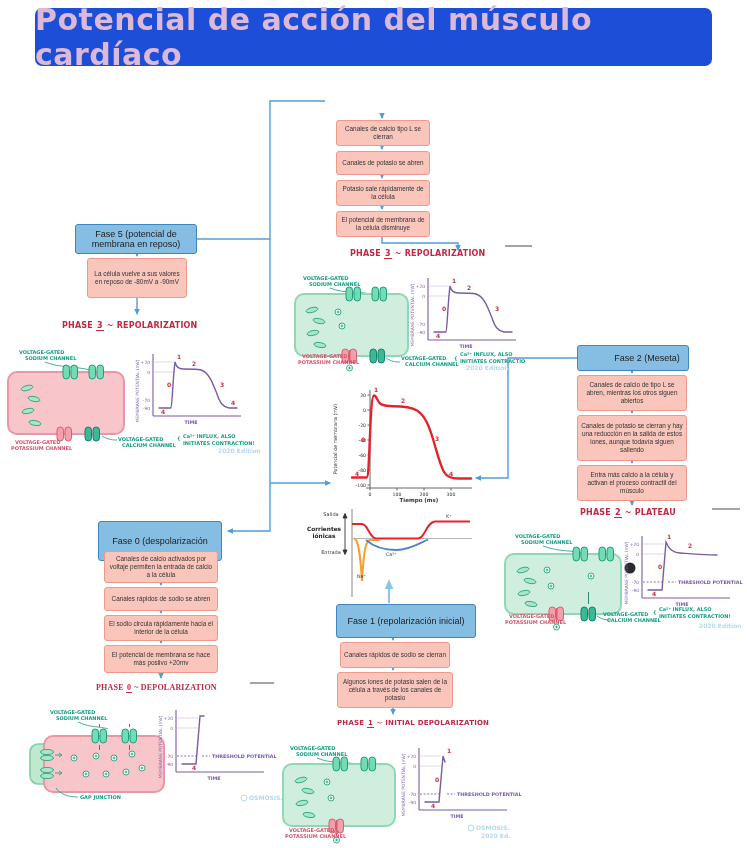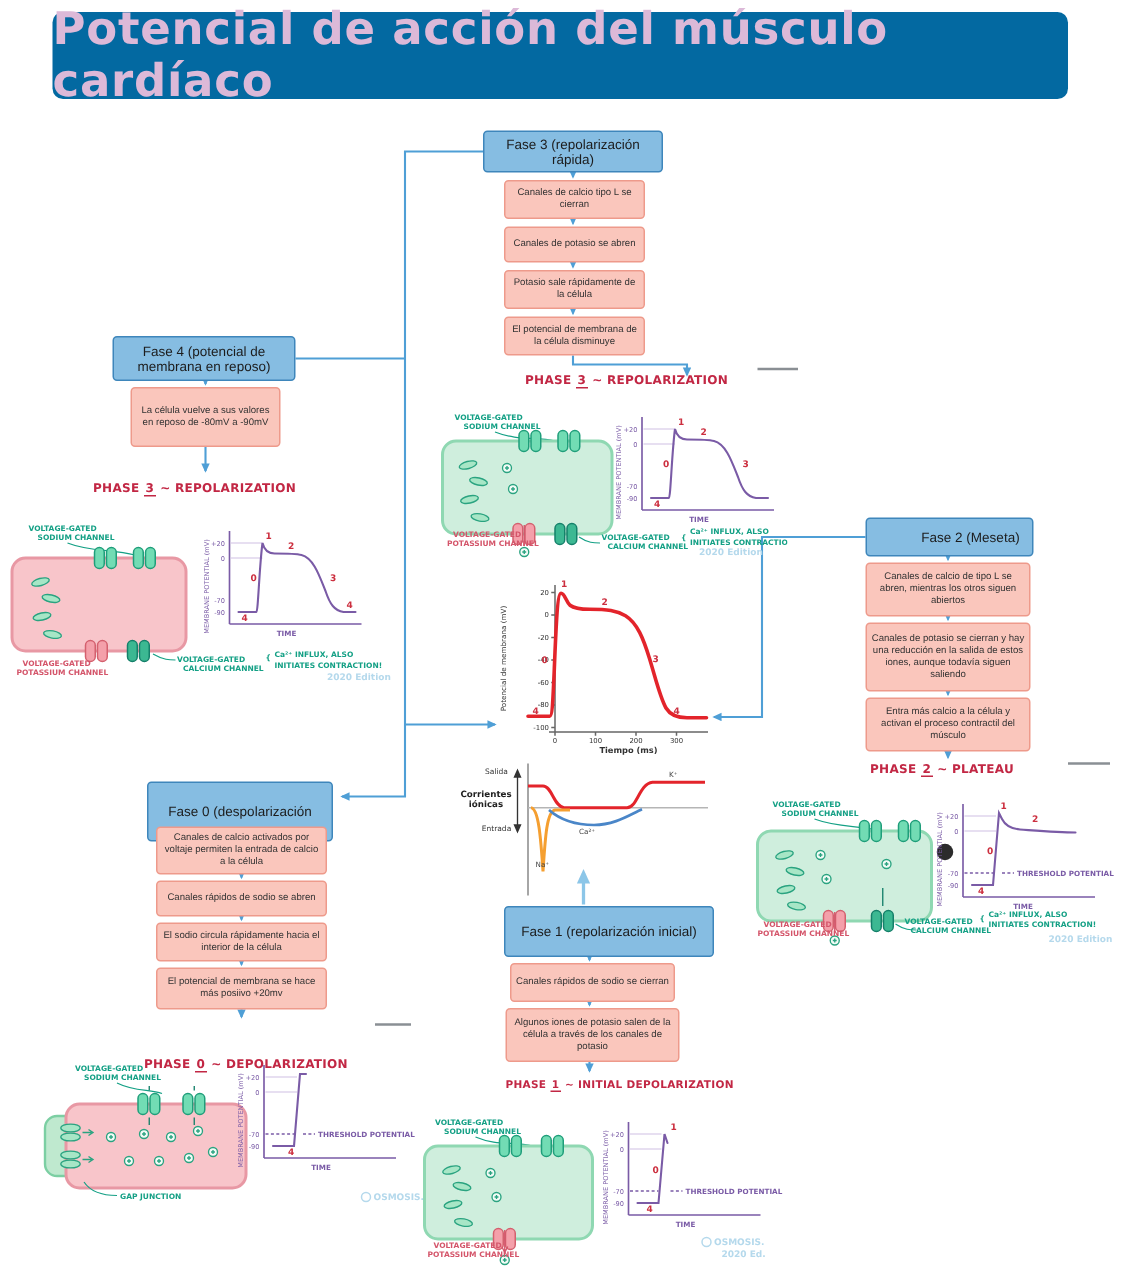--- a/index.html
+++ b/index.html
@@ -1,19 +1,19 @@
 <!DOCTYPE html>
 <html><head>
 <meta charset="utf-8">
 <style>
   html,body{margin:0;padding:0;background:#fff;}
   #app{position:relative;width:747px;height:848px;background:#ffffff;overflow:hidden;
        font-family:"Liberation Sans",sans-serif;}
   .abs{position:absolute;}
-  .banner{position:absolute;left:35px;top:8px;width:677px;height:58px;background:#0369a1;
+  .banner{position:absolute;left:35px;top:8px;width:677px;height:58px;background:#1d4ed8;
           border-radius:7px;display:flex;align-items:center;justify-content:flex-end;}
   .banner span{color:#dcb9d8;font-family:"DejaVu Sans",sans-serif;font-weight:bold;
           font-size:30px;letter-spacing:0.5px;}
   .hdr{position:absolute;background:#86bde2;border:1.5px solid #3e86bb;border-radius:3px;
        display:flex;align-items:center;justify-content:center;text-align:center;
        font-size:9px;line-height:1.15;color:#1c1c1c;padding:1px 3px;box-sizing:border-box;}
   .stp{position:absolute;background:#fac6bc;border:1px solid #ee9a8b;border-radius:3px;
        display:flex;align-items:center;justify-content:center;text-align:center;
        font-size:6.4px;line-height:1.25;color:#333;padding:1px 3px;box-sizing:border-box;}
   .cap{position:absolute;color:#c22744;font-family:"DejaVu Sans",sans-serif;font-weight:bold;
@@ -86,32 +86,31 @@
       <path d="M505,246 H532"></path>
         <path d="M712,509 H740"></path>
         <path d="M250,683 H274"></path>
     </g>
   </svg>
 
   <div class="banner">
     <span>Potencial de acción del músculo cardíaco</span>
   </div>
 
-  <div class="hdr" style="left:322px;top:87px;width:120px;height:28px;">Fase 3 (repolarización rápida)</div>
   <div class="stp" style="left:336px;top:120px;width:94px;height:26px;">Canales de calcio tipo L se cierran</div>
   <div class="stp" style="left:336px;top:151px;width:94px;height:24px;">Canales de potasio se abren</div>
   <div class="stp" style="left:336px;top:180px;width:94px;height:26px;">Potasio sale rápidamente de la célula</div>
   <div class="stp" style="left:336px;top:211px;width:94px;height:26px;">El potencial de membrana de la célula disminuye</div>
   <div class="cap" style="left:350px;top:249px;">
     <span>PHASE</span>
     <span class="u">3</span>
     <span>~ REPOLARIZATION</span>
   </div>
 
-  <div class="hdr" style="left:75px;top:224px;width:122px;height:30px;">Fase 4 (potencial de membrana en reposo)</div>
+  <div class="hdr" style="left:75px;top:224px;width:122px;height:30px;">Fase 5 (potencial de membrana en reposo)</div>
   <div class="stp" style="left:87px;top:258px;width:100px;height:40px;">La célula vuelve a sus valores en reposo de -80mV a -90mV</div>
   <div class="cap" style="left:62px;top:321px;">
     <span>PHASE</span>
     <span class="u">3</span>
     <span>~ REPOLARIZATION</span>
   </div>
 
   <div class="hdr" style="left:577px;top:345px;width:112px;height:26px;padding-left:31px;">Fase 2 (Meseta)</div>
   <div class="stp" style="left:577px;top:375px;width:110px;height:36px;">Canales de calcio de tipo L se abren, mientras los otros siguen abiertos</div>
   <div class="stp" style="left:577px;top:415px;width:110px;height:46px;">Canales de potasio se cierran y hay una reducción en la salida de estos iones, aunque todavía siguen saliendo</div>
@@ -120,21 +119,21 @@
     <span>PHASE</span>
     <span class="u">2</span>
     <span>~ PLATEAU</span>
   </div>
 
   <div class="hdr" style="left:98px;top:521px;width:124px;height:40px;">Fase 0 (despolarización</div>
   <div class="stp" style="left:104px;top:551px;width:114px;height:32px;">Canales de calcio activados por voltaje permiten la entrada de calcio a la célula</div>
   <div class="stp" style="left:104px;top:587px;width:114px;height:24px;">Canales rápidos de sodio se abren</div>
   <div class="stp" style="left:104px;top:615px;width:114px;height:26px;">El sodio circula rápidamente hacia el interior de la célula</div>
   <div class="stp" style="left:104px;top:645px;width:114px;height:28px;">El potencial de membrana se hace más posiivo +20mv</div>
-  <div class="cap" style="left:96px;top:705px;">
+  <div class="cap" style="left:96px;top:683px;font-family:Liberation Serif, serif;">
     <span>PHASE</span>
     <span class="u">0</span>
     <span>~ DEPOLARIZATION</span>
   </div>
 
   <div class="hdr" style="left:336px;top:604px;width:140px;height:34px;">Fase 1 (repolarización inicial)</div>
   <div class="stp" style="left:340px;top:642px;width:110px;height:26px;">Canales rápidos de sodio se cierran</div>
   <div class="stp" style="left:337px;top:672px;width:116px;height:36px;">Algunos iones de potasio salen de la célula a través de los canales de potasio</div>
   <div class="cap small" style="left:337px;top:719px;">
     <span>PHASE</span>

